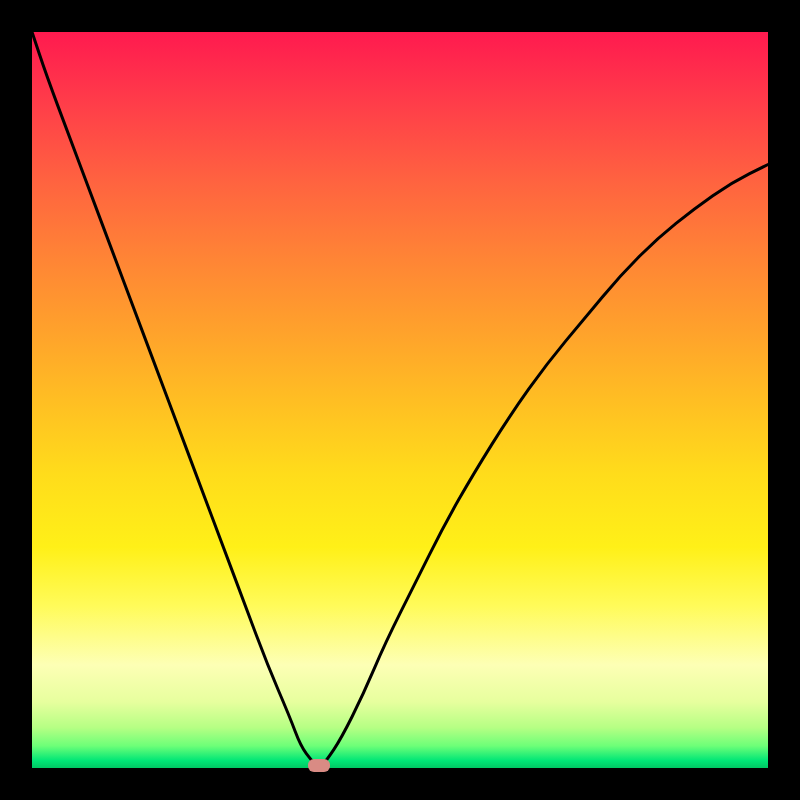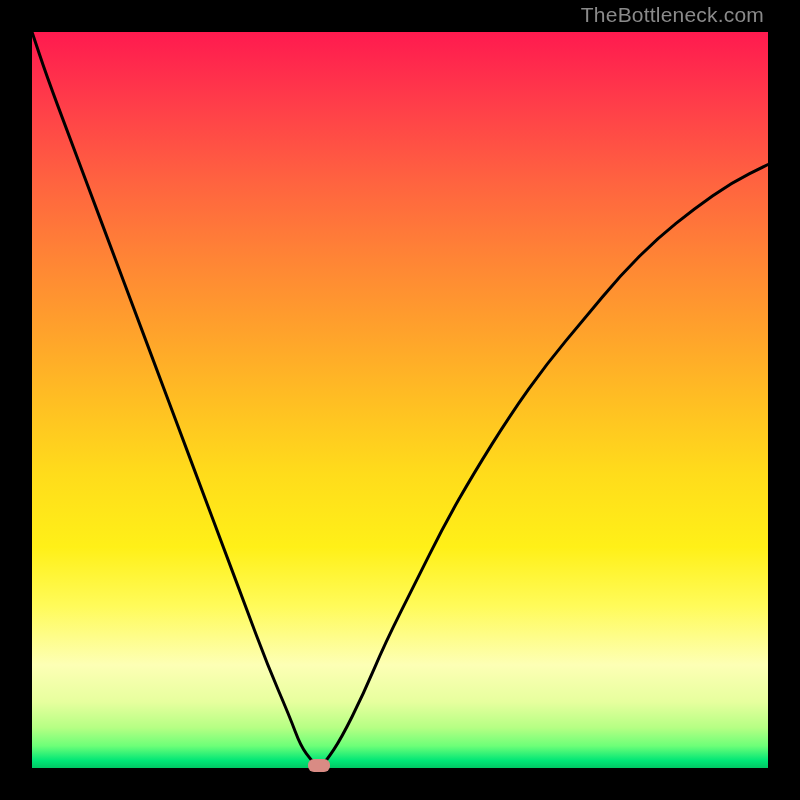--- a/index.html
+++ b/index.html
@@ -63,21 +63,20 @@
     width: 22px;
     height: 13px;
     background: #d98b84;
     border-radius: 6px;
   }
 </style>
 </head>
 <body>
 
 <div class="frame">
-  <div class="watermark">TheBottleneck.com</div>
 
   <div class="plot-area"></div>
 
   <svg class="curve-svg" viewBox="0 0 736 736" preserveAspectRatio="none">
     <path fill="none" stroke="#000" stroke-width="3" stroke-linecap="round" d="M 0.00 0.00 Q 0.00 0.00 7.36 22.08 Q 14.72 44.16 25.76 73.60 Q 36.80 103.04 47.84 132.48 Q 58.88 161.92 69.92 191.36 Q 80.96 220.80 92.00 250.24 Q 103.04 279.68 114.08 309.12 Q 125.12 338.56 136.16 368.00 Q 147.20 397.44 158.24 426.88 Q 169.28 456.32 180.32 485.76 Q 191.36 515.20 202.40 544.64 Q 213.44 574.08 224.48 603.52 Q 235.52 632.96 246.56 658.72 Q 257.60 684.48 263.12 699.20 Q 268.64 713.92 274.16 721.28 Q 279.68 728.64 283.36 732.32 Q 287.04 736.00 290.72 732.32 Q 294.40 728.64 301.76 717.60 Q 309.12 706.56 320.16 684.48 Q 331.20 662.40 342.24 636.64 Q 353.28 610.88 368.00 581.44 Q 382.72 552.00 397.44 522.56 Q 412.16 493.12 426.88 467.36 Q 441.60 441.60 460.00 412.16 Q 478.40 382.72 496.80 356.96 Q 515.20 331.20 533.60 309.12 Q 552.00 287.04 570.40 264.96 Q 588.80 242.88 607.20 224.48 Q 625.60 206.08 644.00 191.36 Q 662.40 176.64 680.80 163.76 Q 699.20 150.88 717.60 141.68 T 736.00 132.48 "></path>
   </svg>
 
   <div class="marker" style="left: 308.04px; top: 759px;"></div>
 </div>
 

